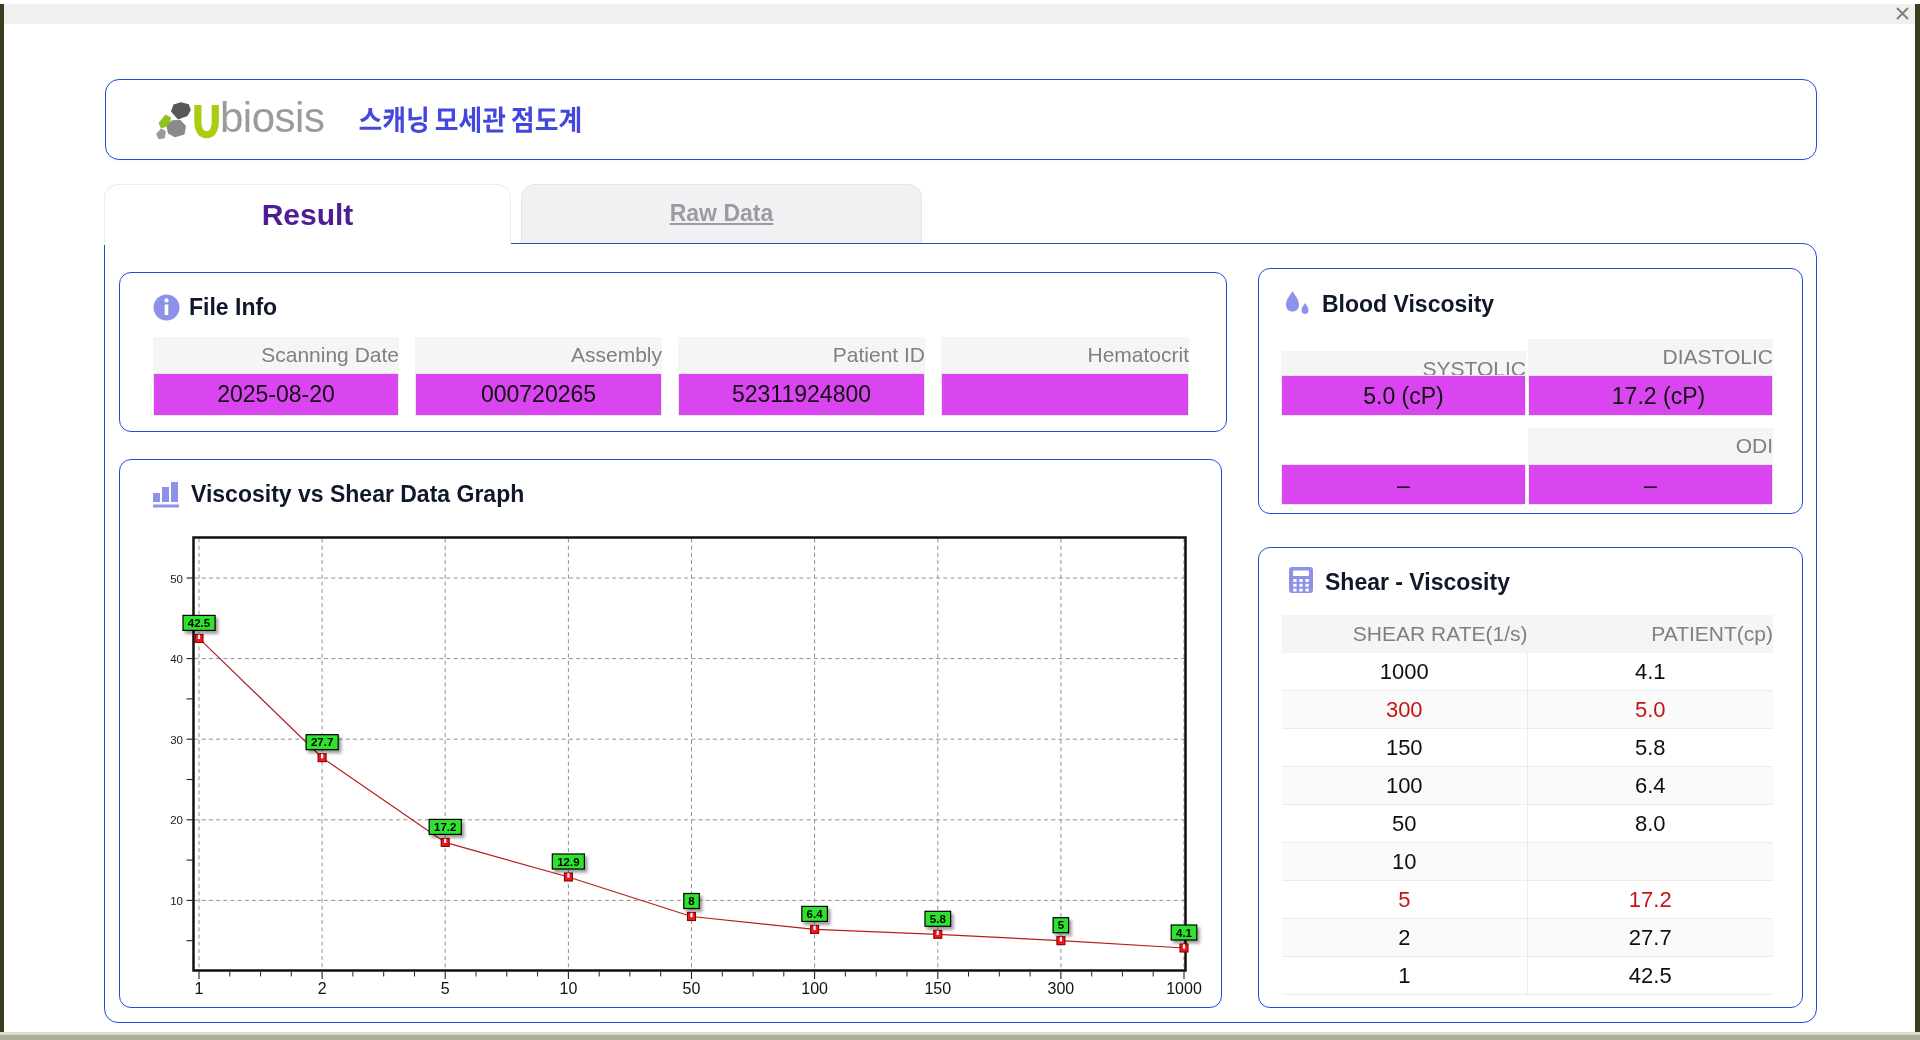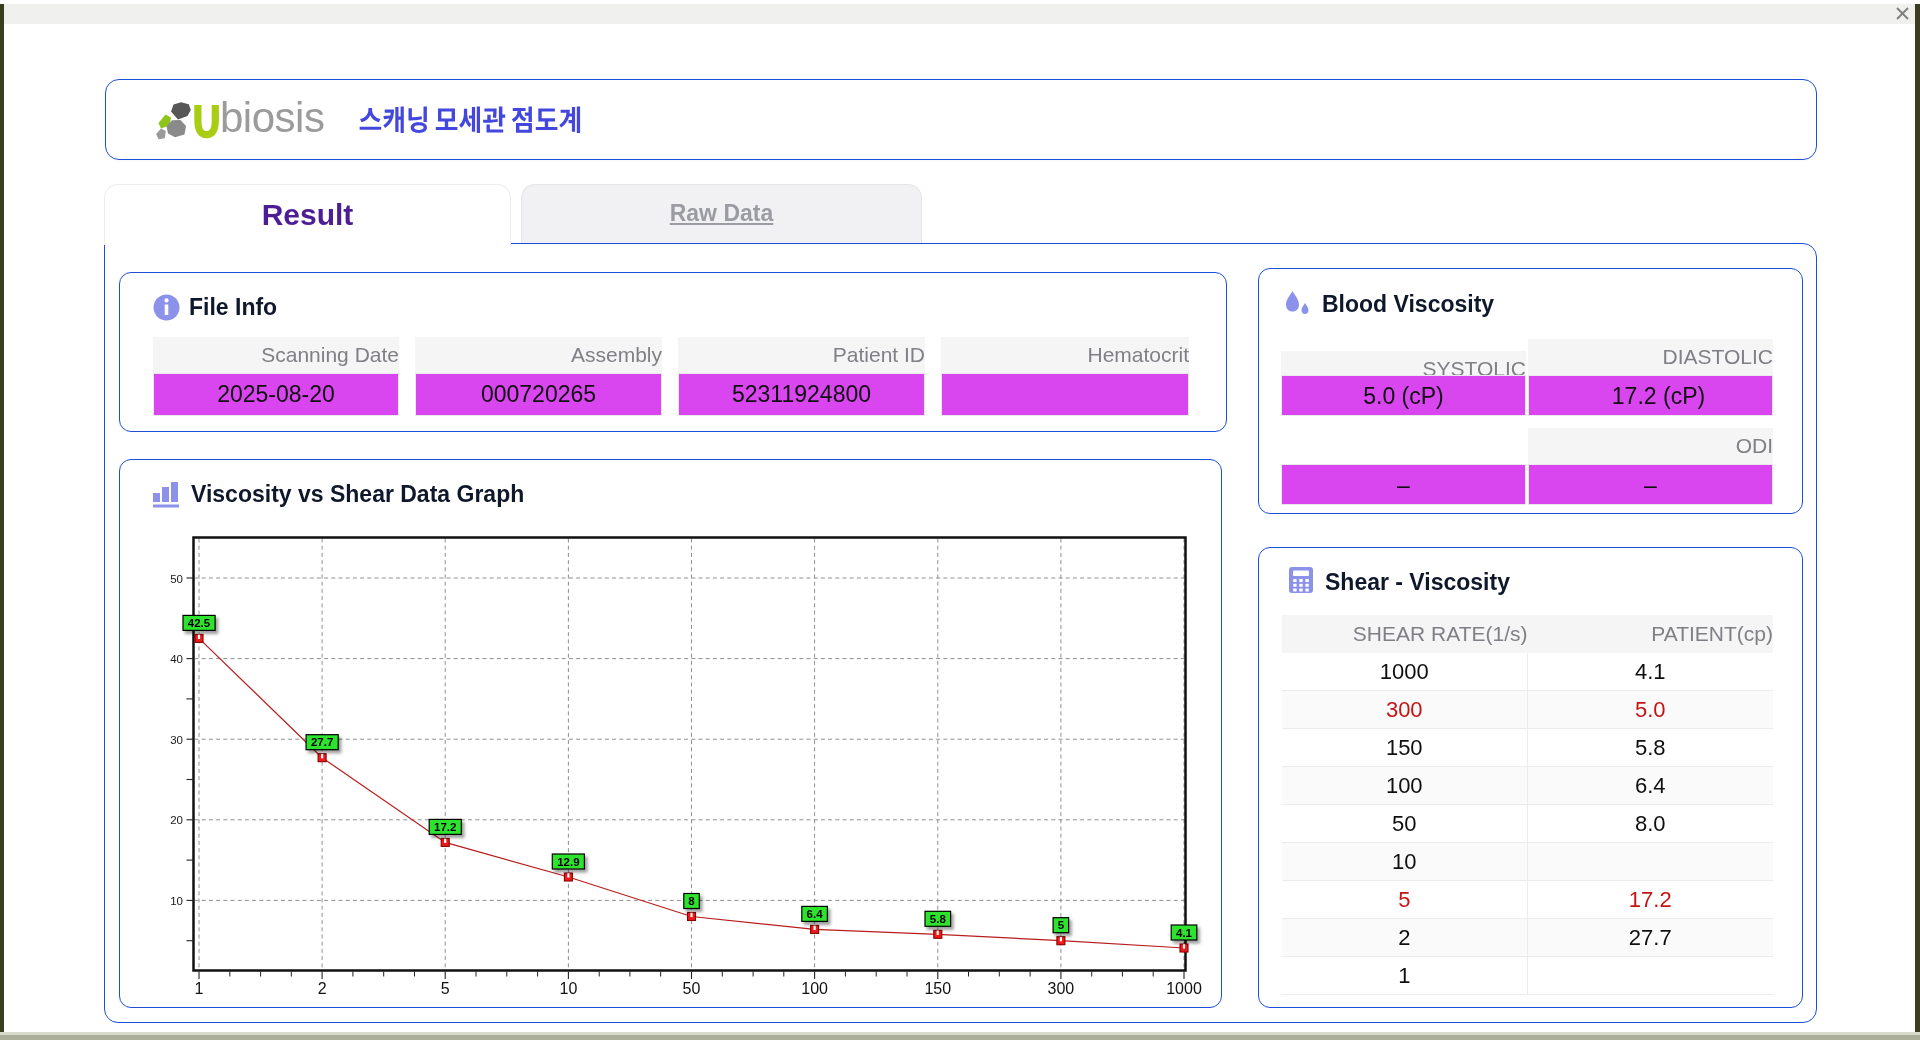--- a/index.html
+++ b/index.html
@@ -291,15 +291,16 @@
 <div class="srow">
         <div class="scell red">5</div>
         <div class="scell red">17.2</div>
       </div>
 <div class="srow stripe">
         <div class="scell">2</div>
         <div class="scell">27.7</div>
       </div>
 <div class="srow">
         <div class="scell">1</div>
+        <div class="scell">42.5</div>
       </div>
   </div>
 </div>
 
 </body></html>

